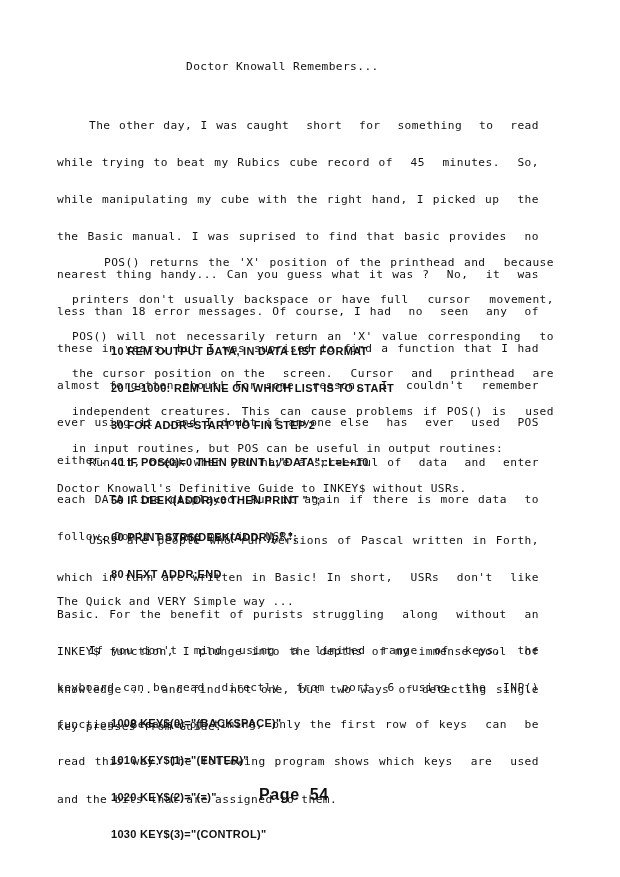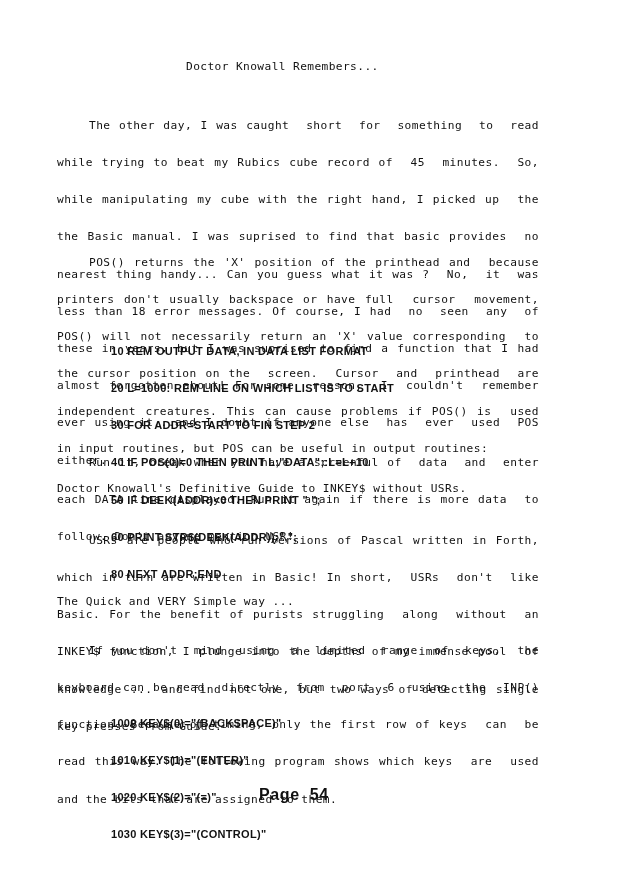--- a/index.html
+++ b/index.html
@@ -29,21 +29,21 @@
     <span class="line">while manipulating my cube with the right hand, I picked up  the</span>
     <span class="line">the Basic manual. I was suprised to find that basic provides  no</span>
     <span class="line">nearest thing handy... Can you guess what it was ?  No,  it  was</span>
     <span class="line">less than 18 error messages. Of course, I had  no  seen  any  of</span>
     <span class="line">these in years, but I was suprised to find a function that I had</span>
     <span class="line">almost forgotten about! For some  reason,  I  couldn't  remember</span>
     <span class="line">ever using it...and I doubt if anyone else  has  ever  used  POS</span>
     <span class="line last">either.</span>
   </div>
 
-  <div class="para mono" style="top:232px;">
+  <div class="para mono" style="top:232px;margin-left:15px;">
     <span class="line indent">POS() returns the 'X' position of the printhead and  because</span>
     <span class="line">printers don't usually backspace or have full  cursor  movement,</span>
     <span class="line">POS() will not necessarily return an 'X' value corresponding  to</span>
     <span class="line">the cursor position on the  screen.  Cursor  and  printhead  are</span>
     <span class="line">independent creatures. This can cause problems if POS() is  used</span>
     <span class="line last">in input routines, but POS can be useful in output routines:</span>
   </div>
 
   <div class="code" style="top:320px;">
     <span class="line">10 REM OUTPUT DATA, IN DATA LIST FORMAT</span>

